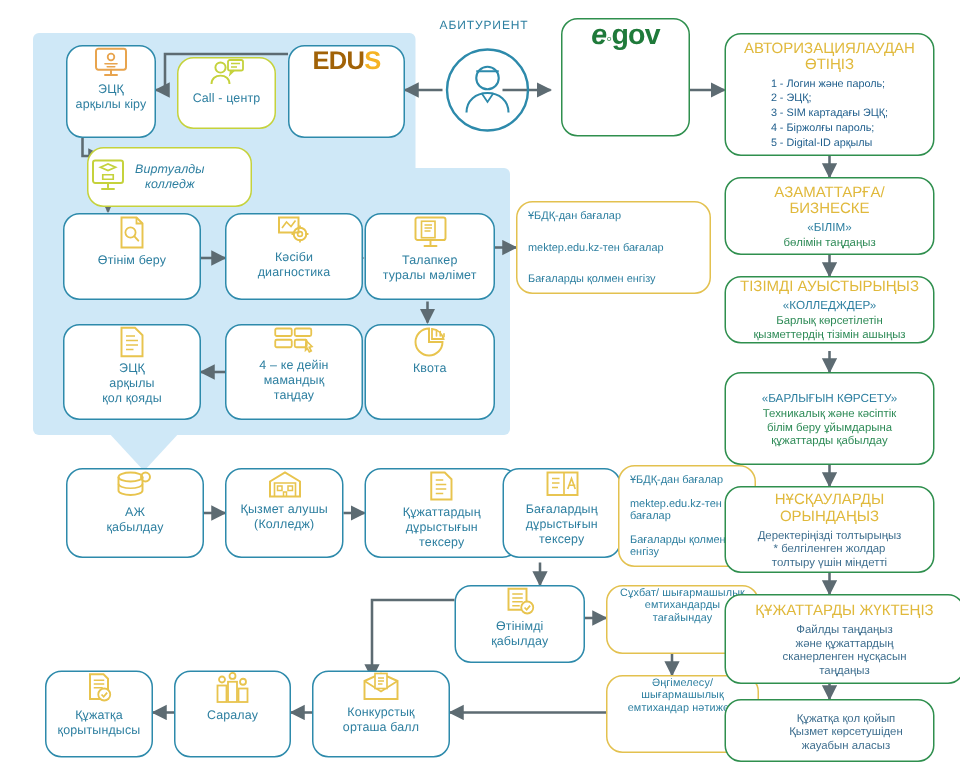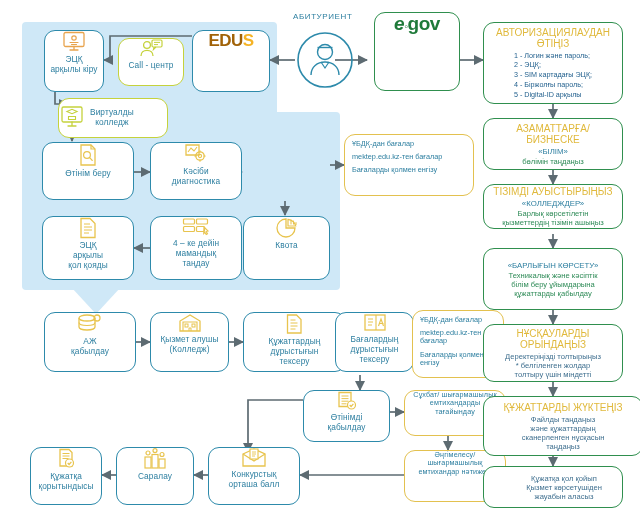--- a/index.html
+++ b/index.html
@@ -26,21 +26,21 @@
 
   .ico{display:block;margin-bottom:2px;}
 
   .lbl{color:#2d7fa0;font-size:8.3px;white-space:pre-line;letter-spacing:.1px;}
   .lbl-g{color:#2e8b57;font-size:7.6px;white-space:pre-line;}
   .hdr-y{color:#e0b93c;font-size:10px;white-space:pre-line;margin-bottom:2px;}
   .sub-g{color:#2d7fa0;font-size:7.8px;white-space:pre-line;margin-bottom:1px;}
 
   .yellow-list{position:absolute;box-sizing:border-box;border:1.6px solid #e3c14f;
        border-radius:11px;background:#fff;display:flex;flex-direction:column;
-       justify-content:flex-start;gap:5px;padding:5px 7px;}
+       justify-content:space-between;gap:5px;padding:5px 7px;}
   .yellow-list .ln{color:#2d7fa0;font-size:7.3px;line-height:1.12;}
 
   .green-box{position:absolute;box-sizing:border-box;border:1.6px solid #2f8f4e;
        border-radius:11px;background:#fff;display:flex;flex-direction:column;
        align-items:center;justify-content:center;text-align:center;padding:3px 6px;}
 
   .auth-list{color:#1f5e8c;font-size:7.2px;text-align:left;line-height:1.35;}
 
   .caption{position:absolute;color:#2d7fa0;font-size:8px;letter-spacing:.6px;}
 
@@ -150,21 +150,21 @@
     <circle cx="30" cy="22" r="7.5" fill="none" stroke="#2d8aab" stroke-width="1.4"></circle>
     <path d="M22.5 17.5h15" stroke="#2d8aab" stroke-width="1.4"></path>
     <path d="M16 45c0-8 6.3-13 14-13s14 5 14 13" fill="none" stroke="#2d8aab" stroke-width="1.4"></path>
     <path d="M26 32l4 6 4-6" fill="none" stroke="#2d8aab" stroke-width="1.2"></path>
   </svg>
 
   <div class="node green" style="left:374px;top:12px;width:86px;height:79px;">
     <span class="logo-egov"><i>e</i><span style="font-size:11px;">◦</span><span>gov</span></span>
   </div>
 
-  <div class="node lime" style="left:58px;top:98px;width:110px;height:40px;flex-direction:row;gap:5px;">
+  <div class="node lime" style="left:58px;top:98px;width:110px;height:40px;flex-direction:row;gap:5px;font-style:italic;">
     <svg class="ico" width="26" height="24" viewBox="0 0 26 24">
       <rect x="3" y="2" width="20" height="15" rx="1.5" fill="none" stroke="#c5d23c" stroke-width="1.3"></rect>
       <path d="M8 6.5l5-2.2 5 2.2-5 2.2z" fill="none" stroke="#c5d23c" stroke-width="1.2"></path>
       <path d="M9.5 11.5h7v3h-7z" fill="none" stroke="#c5d23c" stroke-width="1.1"></path>
       <path d="M13 17v3M9 21h8" stroke="#c5d23c" stroke-width="1.3" stroke-linecap="round"></path>
     </svg>
     <span class="lbl">Виртуалды
 колледж</span>
   </div>
 
@@ -183,20 +183,30 @@
       <path d="M3 2h13v10H3z" fill="none" stroke="#e8c44e" stroke-width="1.3"></path>
       <path d="M5 9l3-4 3 3 3-4" fill="none" stroke="#e8c44e" stroke-width="1.1"></path>
       <circle cx="17" cy="13" r="4.2" fill="none" stroke="#e8c44e" stroke-width="1.3"></circle>
       <circle cx="17" cy="13" r="1.6" fill="none" stroke="#e8c44e" stroke-width="1.1"></circle>
       <path d="M17 7.8v1.2M17 17v1.2M11.8 13h1.2M21 13h1.2" stroke="#e8c44e" stroke-width="1.2" stroke-linecap="round"></path>
     </svg>
     <span class="lbl">Кәсіби
 диагностика</span>
   </div>
 
+  <div class="node blue" style="left:243px;top:142px;width:87px;height:58px;">
+    <svg class="ico" width="24" height="24" viewBox="0 0 24 24">
+      <rect x="2" y="2" width="20" height="15" rx="1.4" fill="none" stroke="#e8c44e" stroke-width="1.3"></rect>
+      <rect x="6" y="4.5" width="9" height="11" fill="none" stroke="#e8c44e" stroke-width="1.1"></rect>
+      <path d="M8 7h5M8 9h5M8 11h4" stroke="#e8c44e" stroke-width="1"></path>
+      <path d="M12 17v3M8 21h8" stroke="#e8c44e" stroke-width="1.3" stroke-linecap="round"></path>
+    </svg>
+    <span class="lbl">Талапкер
+туралы мәлімет</span>
+  </div>
 
   <div class="yellow-list" style="left:344px;top:134px;width:130px;height:62px;">
     <div class="ln">ҰБДҚ-дан бағалар</div>
     <div class="ln">mektep.edu.kz-тен бағалар</div>
     <div class="ln">Бағаларды қолмен енгізу</div>
   </div>
 
   <div class="node blue" style="left:42px;top:216px;width:92px;height:64px;">
     <svg class="ico" width="22" height="22" viewBox="0 0 22 22">
       <path d="M4 1.5h9l5 5v14H4z" fill="none" stroke="#e8c44e" stroke-width="1.3"></path>

